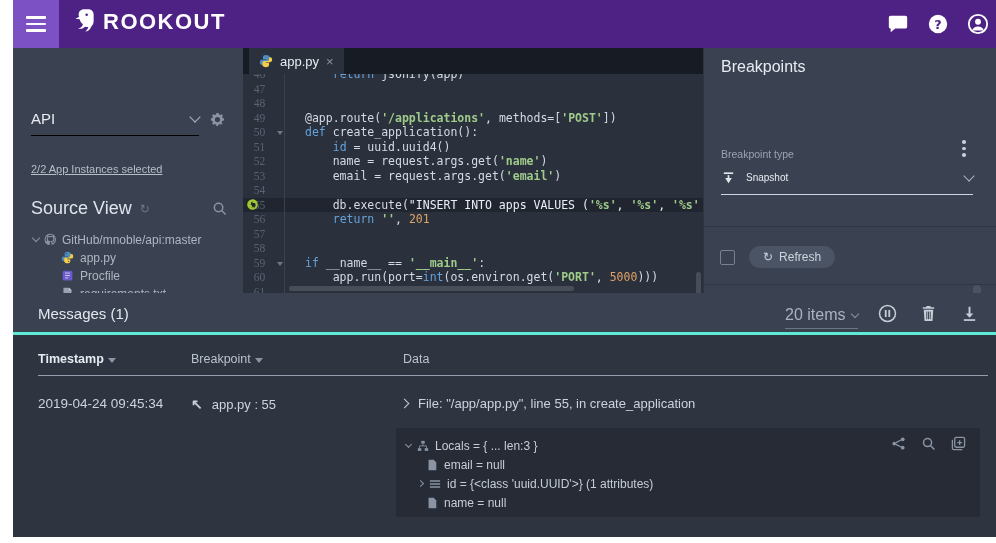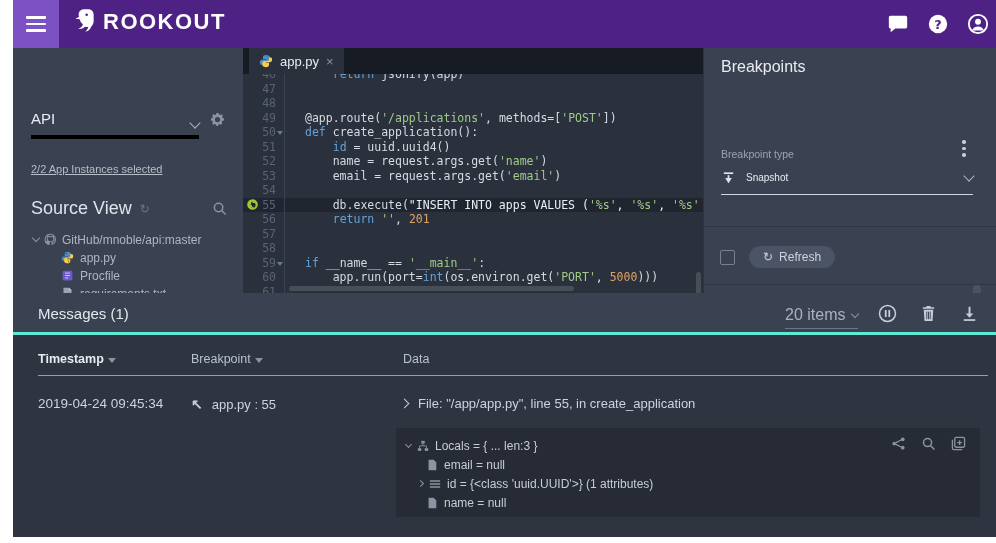--- a/index.html
+++ b/index.html
@@ -14,21 +14,21 @@
   .logo-text { color:#fff; font-size:22px; font-weight:bold; letter-spacing:1.5px; }
   .topbar-icons { position:absolute; right:14px; top:0; height:48px; display:flex; align-items:center; gap:18px; }
   .ticon { width:22px; height:22px; color:#fff; cursor:pointer; }
 
   
   .main { position:absolute; left:0; top:48px; width:990px; height:245px; display:flex; }
 
   
   .sidebar { position:relative; width:230px; height:245px; background:#3a4150; flex:none; }
   .env-row { position:absolute; left:18px; top:62px; width:194px; }
-  .env-select { display:flex; align-items:flex-end; width:168px; border-bottom:4px solid #000000; padding-bottom:8px; cursor:pointer; }
+  .env-select { display:flex; align-items:center; width:168px; border-bottom:1px solid #000000; padding-bottom:8px; cursor:pointer; }
   .env-label { color:#e8ecf2; font-size:15px; flex:1; }
   .chev { width:8px; height:8px; border-right:1.5px solid #aab4c0; border-bottom:1.5px solid #aab4c0; transform:rotate(45deg); margin-top:-4px; }
   .gear { position:absolute; right:0; top:2px; width:15px; height:15px; color:#8a94a4; cursor:pointer; }
   .instances { position:absolute; left:18px; top:115px; font-size:11px; color:#b6bec9; text-decoration:underline; cursor:pointer; }
   .srcview-row { position:absolute; left:18px; top:150px; width:196px; display:flex; align-items:center; }
   .srcview-label { color:#dfe4ec; font-size:18px; }
   .mini-refresh { margin-left:8px; color:#6e7886; font-size:12px; cursor:pointer; }
   .search-ic { position:absolute; right:0; width:15px; height:15px; color:#8a94a4; cursor:pointer; }
   .tree { position:absolute; left:20px; top:183px; font-size:12px; color:#aeb6c2; }
   .tree-root { display:flex; align-items:center; gap:5px; cursor:pointer; height:17px; }
@@ -39,25 +39,25 @@
   
   .editor { position:relative; width:460px; height:245px; background:#2b313c; flex:none; overflow:hidden; }
   .tabbar { position:absolute; left:0; top:0; width:100%; height:26px; background:#161b24; }
   .tab { position:absolute; left:6px; top:0; height:26px; background:#2b313c; display:flex; align-items:center; gap:7px; padding:0 10px; cursor:pointer; }
   .tab-label { color:#e8ecf2; font-size:13px; }
   .tab-close { color:#8a94a4; font-size:13px; cursor:pointer; line-height:1; }
   .code-wrap { position:absolute; left:0; top:26px; width:100%; height:219px; overflow:hidden; }
   #code-lines { position:absolute; left:0; top:-7px; width:100%; font-family:"DejaVu Sans Mono", monospace; font-size:11.5px; line-height:14.5px; white-space:pre; }
   .cl { display:flex; height:14.5px; }
   .cl.hl { background:#20252f; }
-  .gut { position:relative; width:42px; flex:none; text-align:right; padding-right:8px; color:#596375; border-right:1px solid #3a4150; cursor:pointer; }
+  .gut { position:relative; width:42px; flex:none; text-align:center; padding-right:8px; color:#596375; border-right:1px solid #3a4150; cursor:pointer;font-family:Liberation Serif, serif; }
   .bp { position:absolute; left:3px; top:0.5px; width:13px; height:13px; }
   .fold { position:absolute; right:1px; top:6px; width:0; height:0; border-left:3.5px solid transparent; border-right:3.5px solid transparent; border-top:4px solid #6e7886; }
   .txt { padding-left:20px; color:#d4dae4; overflow:hidden; }
-  .tok-pl { color:#d4dae4; } .tok-kw { color:#64a0d8; } .tok-st { color:#9fcb8a; }
+  .tok-pl { color:#d4dae4; } .tok-kw { color:#64a0d8; } .tok-st { color:#9fcb8a;font-weight:bold; }
   .tok-nu { color:#dfa263; } .tok-sq { color:#eaeff7; }
   .hscroll { position:absolute; left:46px; bottom:2px; width:285px; height:5px; border-radius:3px; background:rgba(255,255,255,0.14); cursor:pointer; }
   .vscroll { position:absolute; right:2px; top:198px; width:5px; height:62px; border-radius:3px; background:rgba(255,255,255,0.14); cursor:pointer; }
 
   
   .bpanel { position:relative; width:300px; height:245px; background:#3a4150; flex:none; border-left:1px solid #2e3440; }
   .bp-title { position:absolute; left:17px; top:10px; color:#e8ecf2; font-size:16px;text-align:center; }
   .kebab { position:absolute; right:32px; top:92px; width:14px; height:20px; cursor:pointer; display:flex; flex-direction:column; gap:3px; align-items:center; }
   .kebab i { width:3.5px; height:3.5px; border-radius:50%; background:#c6cdd8; }
   .bp-type-label { position:absolute; left:17px; top:100px; font-size:10.5px; color:#9aa3b0; }

